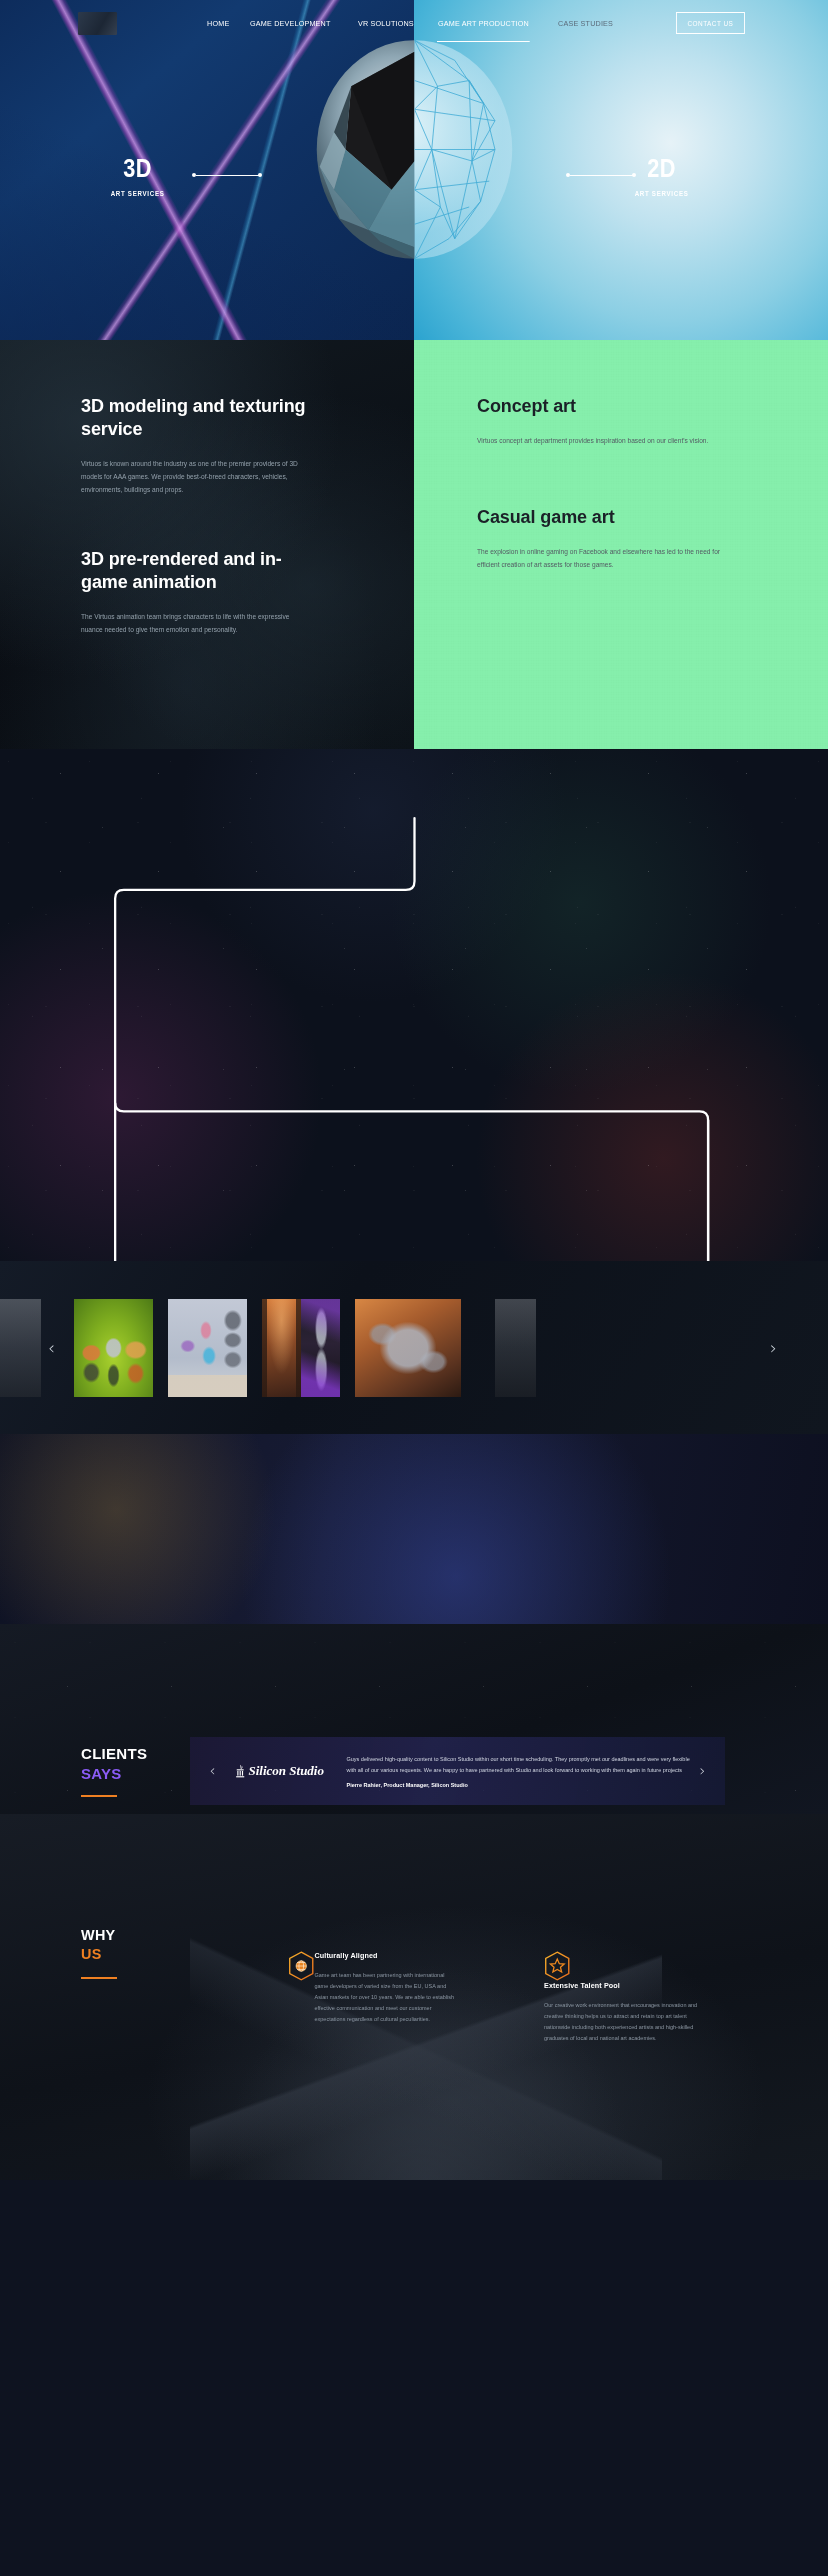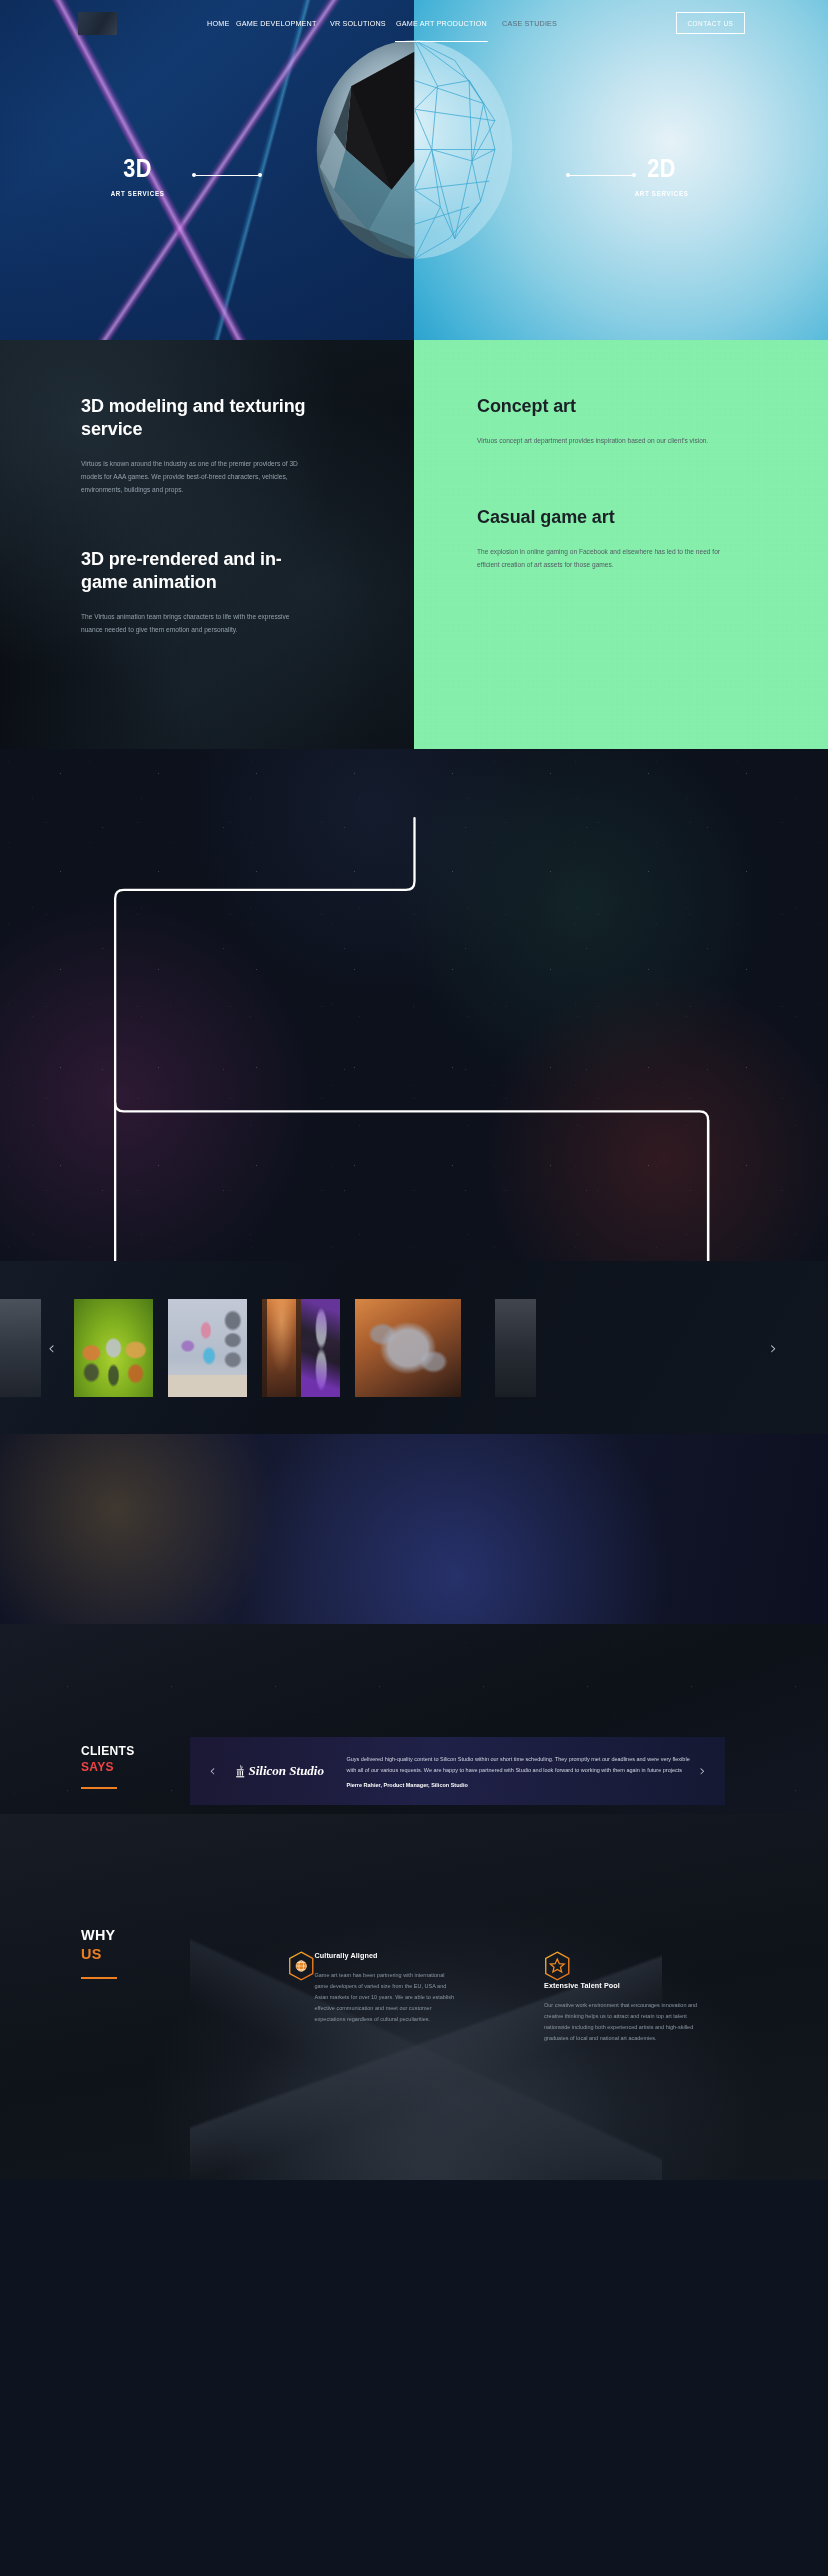--- a/index.html
+++ b/index.html
@@ -37,21 +37,21 @@
   }
   .nav {
     position:absolute; top:0; left:0; width:829px; height:46px;
     display:flex; align-items:center; z-index:20;
   }
   .logo {
     width:39px; height:23px; margin-left:78px;
     background:linear-gradient(120deg,#2f3a49,#1d2530 60%,#39424f);
     border-radius:1.2px; opacity:.92;
   }
-  .nav-links { display:flex; align-items:center; margin-left:89px; gap:2px; }
+  .nav-links { display:flex; align-items:center; margin-left:89px; gap:16px; }
   .nav-link {
     font-size:8px; letter-spacing:0.2px; color:#e8eef3; text-decoration:none;
     font-weight:400; padding:2.3px 1.2px; position:relative; white-space:nowrap;
     font-stretch:condensed; transform:scaleX(.9); transform-origin:left center;
   }
   .nav-link.light { color:#ffffff; }
   .nav-link.muted { color:#5b6b7a; }
   .nav-link.active::after{
     content:""; position:absolute; left:0; right:0; bottom:-12.7px; height:1.7px;
     background:#ffffff;
@@ -194,22 +194,22 @@
   
   .clients { position:relative; width:829px; height:190px; overflow:hidden; background:#0f1324; }
   .clients::before{
     content:""; position:absolute; inset:0;
     background:
       radial-gradient(circle at 14% 40%, rgba(150,120,60,.35), transparent 22%),
       radial-gradient(circle at 55% 75%, rgba(60,80,180,.45), transparent 45%),
       linear-gradient(100deg,#0e1223 0%, #171b34 40%, #0d1020 100%);
   }
   .clients-title { position:absolute; left:81px; top:1744px; z-index:5; }
-  .clients-title h2 { font-size:12px; font-weight:700; line-height:1.3; letter-spacing:0.3px; }
-  .clients-title .orange { color:#ef4444; }
+  .clients-title h2 { font-size:15px; font-weight:700; line-height:1.3; letter-spacing:0.3px; }
+  .clients-title .orange { color:#8b5cf6; }
   .clients-underline { width:36px; height:2.3px; background:#ef8022; margin-top:11.5px; }
   .testimonial {
     position:absolute; left:190px; top:1737px; width:535px; height:68px; z-index:6;
     background:linear-gradient(100deg, rgba(30,26,58,.82) 0%, rgba(38,38,86,.78) 45%, rgba(22,26,56,.8) 100%);
     display:flex; align-items:center; padding:0 19.6px;
     backdrop-filter:blur(0.6px);
   }
   .t-arrow { font-size:15px; color:#d6dae2; cursor:pointer; font-weight:300; font-family:"DejaVu Sans",sans-serif; flex:none; }
   .t-logo { flex:none; width:109px; display:flex; align-items:center; justify-content:center; gap:3.5px; margin-left:9.2px; }
   .t-logo .mark { width:10.4px; height:14px; position:relative; }

